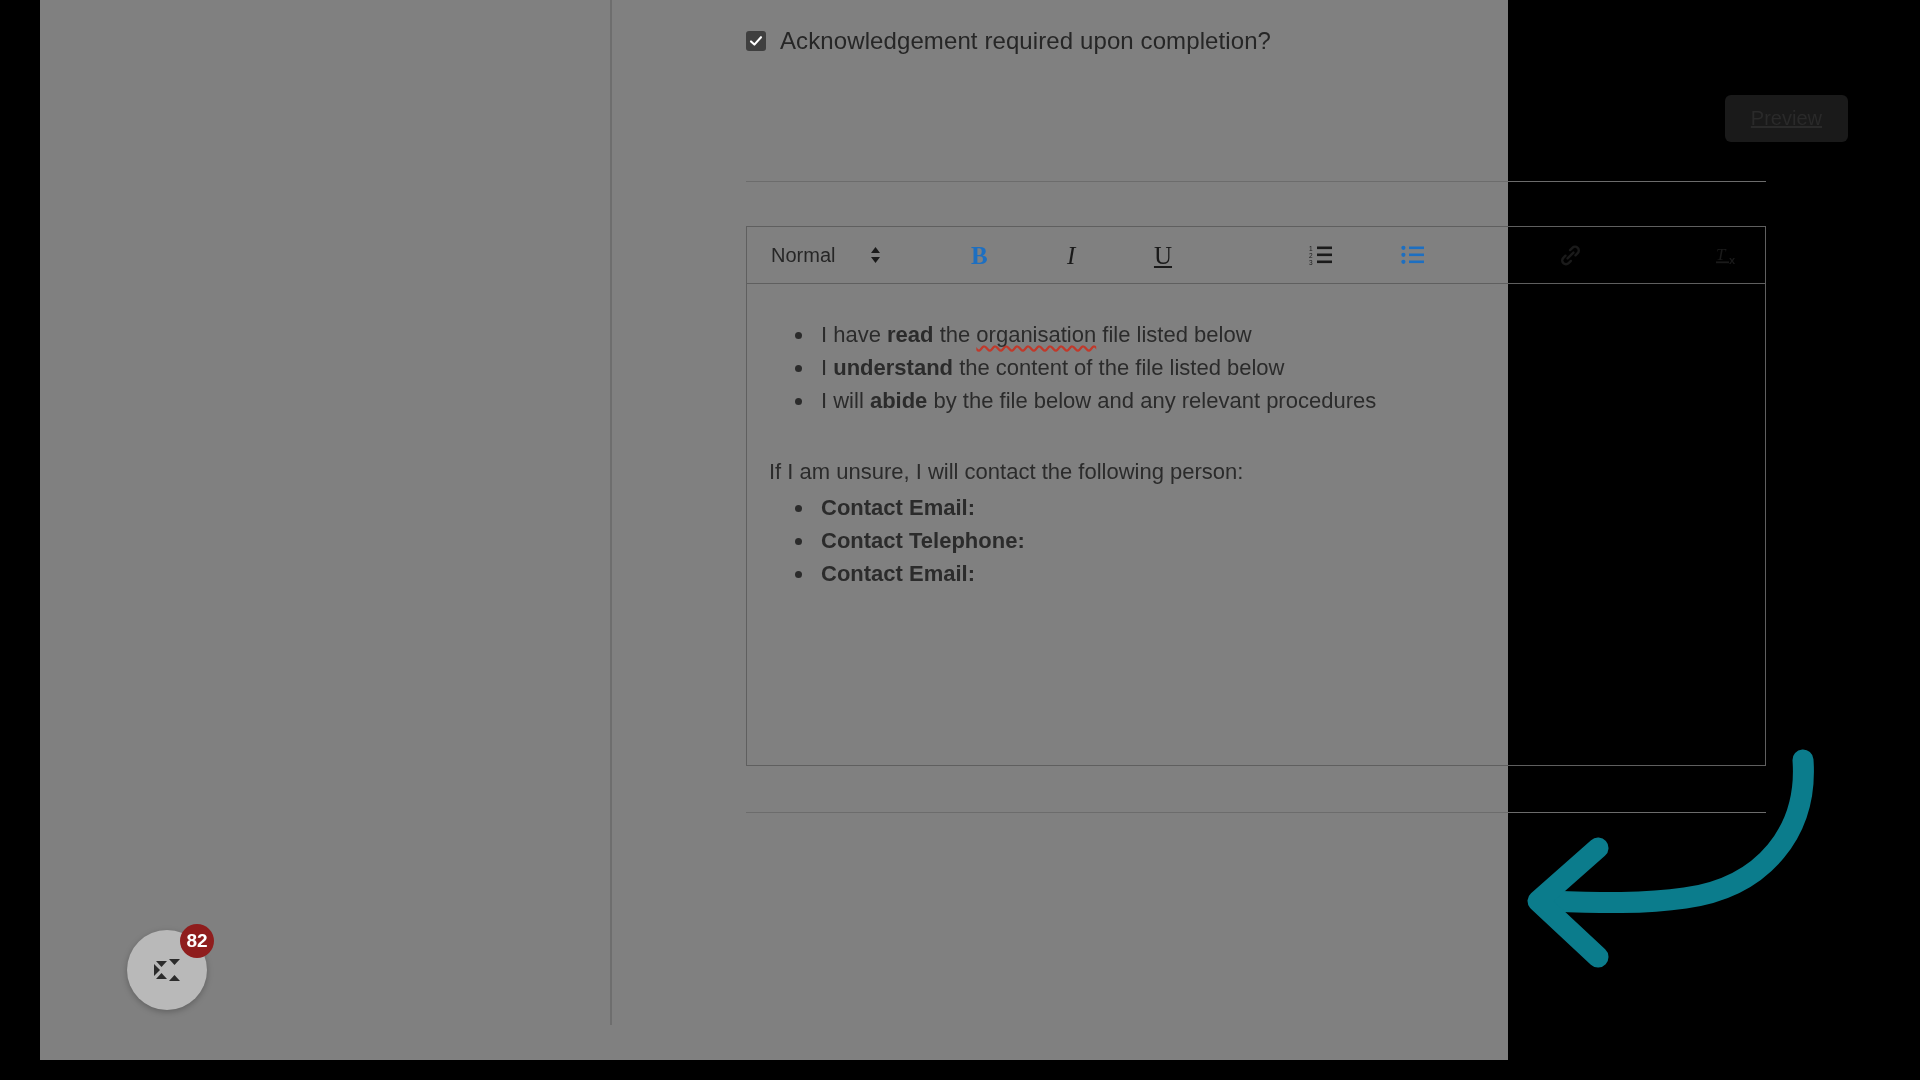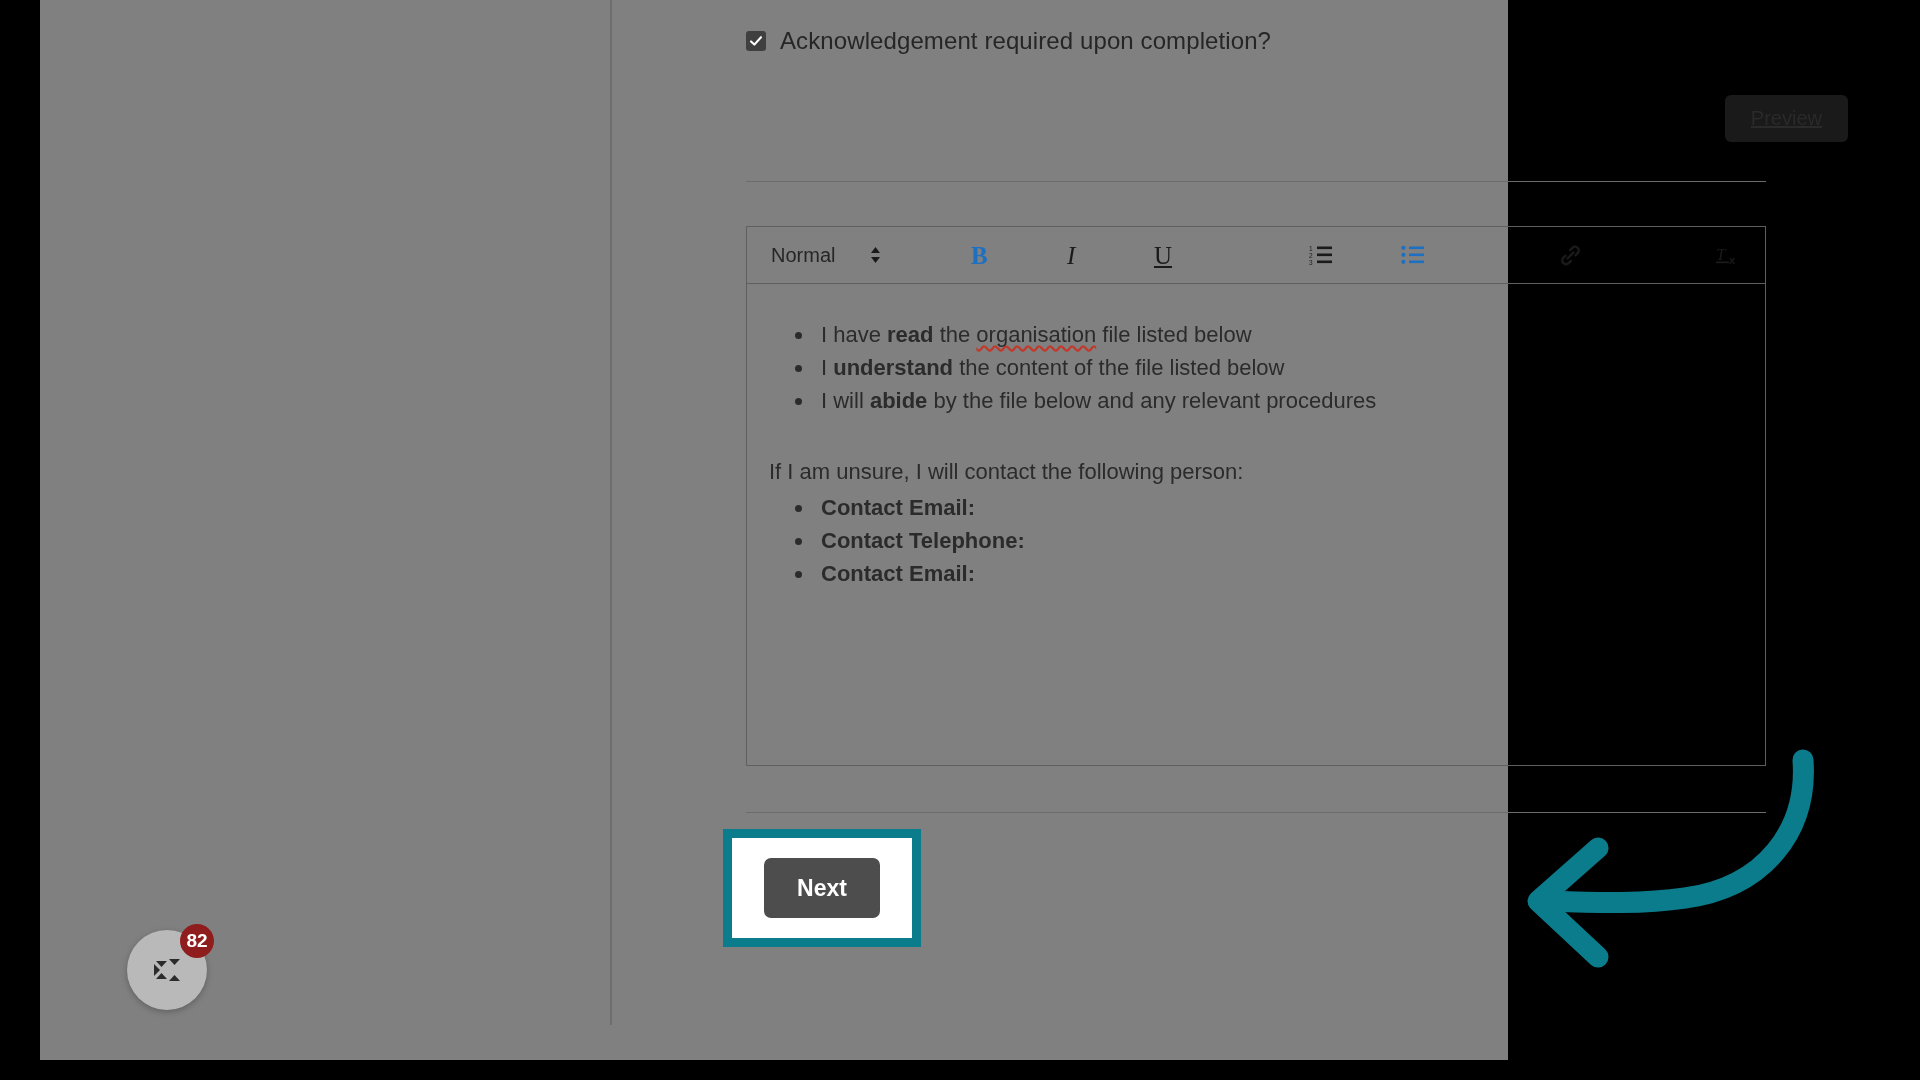--- a/index.html
+++ b/index.html
@@ -273,23 +273,20 @@
           </ul>
 
           <div class="block-gap-md"></div>
 
 
         </div>
       </div>
 
       <div class="hrule" id="rule-bottom"></div>
 
-      <div id="next-highlight">
-        <button id="next-btn">Next</button>
-      </div>
 
       <svg id="arrow" viewBox="0 0 340 250">
         <path d="M313 25 C318 95, 275 152, 195 163 C155 169, 110 168, 60 166" fill="none" stroke="#0b7c8c" stroke-width="21" stroke-linecap="round"></path>
         <path d="M108 113 L48 166 L108 222" fill="none" stroke="#0b7c8c" stroke-width="21" stroke-linecap="round" stroke-linejoin="round"></path>
       </svg>
 
     </div>
 
     <div id="chat-widget">
       <div id="chat-circle">

